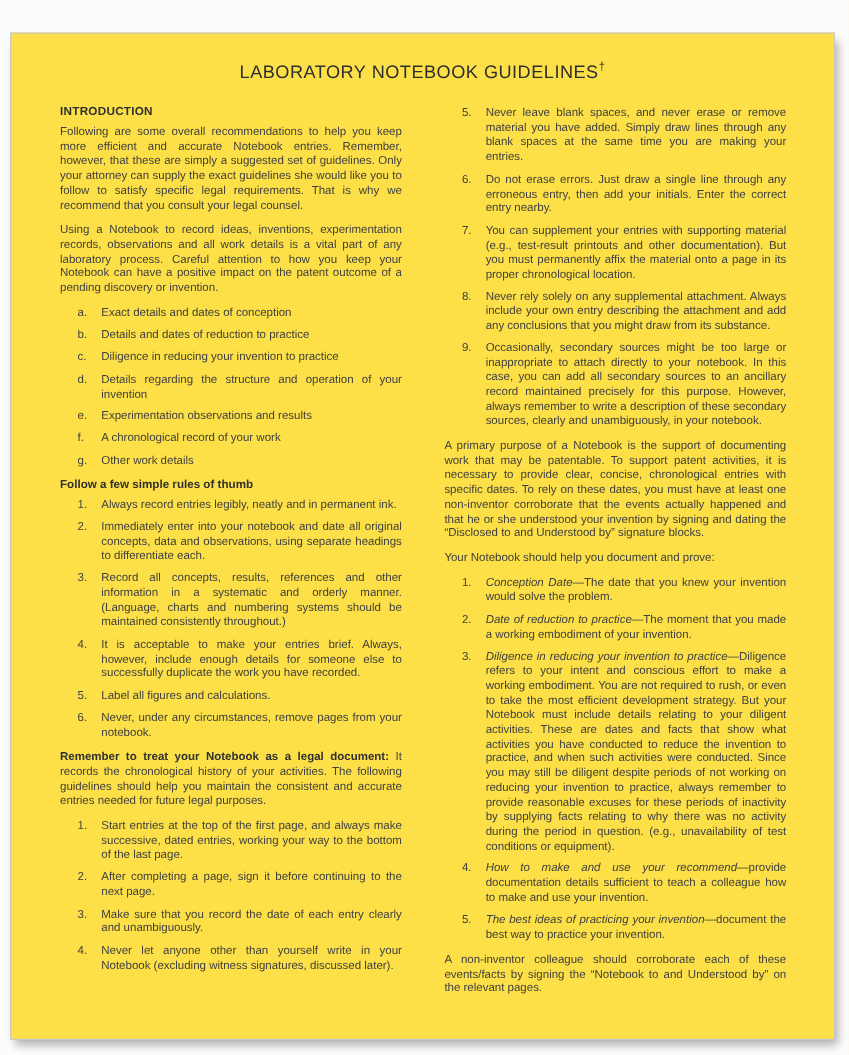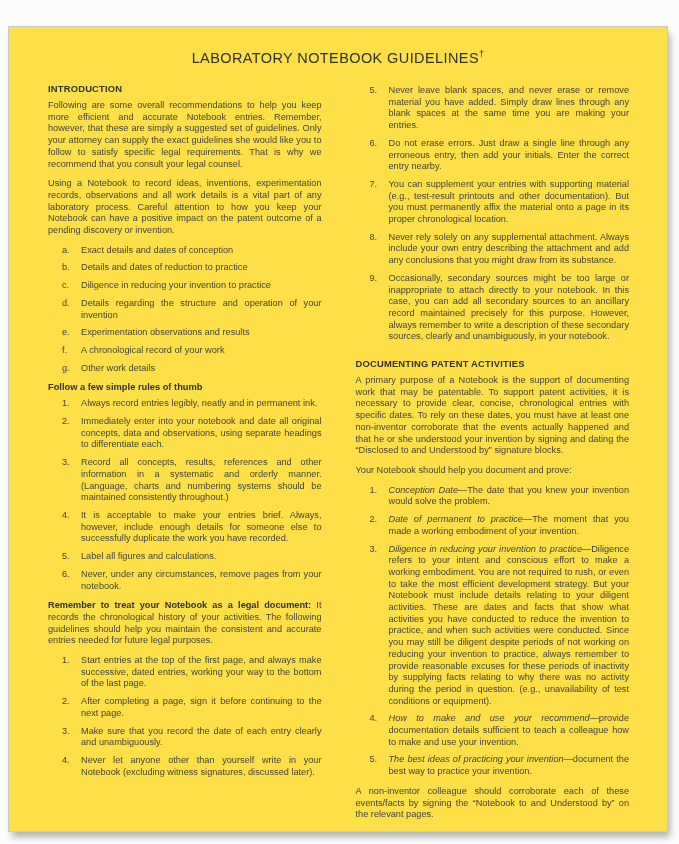--- a/index.html
+++ b/index.html
@@ -128,26 +128,25 @@
         </div>
       </div>
     <div class="column">
         <div class="list">
           <div class="list-item"><span class="marker">5.</span>Never leave blank spaces, and never erase or remove material you have added. Simply draw lines through any blank spaces at the same time you are making your entries.</div>
           <div class="list-item"><span class="marker">6.</span>Do not erase errors. Just draw a single line through any erroneous entry, then add your initials. Enter the correct entry nearby.</div>
           <div class="list-item"><span class="marker">7.</span>You can supplement your entries with supporting material (e.g., test-result printouts and other documentation). But you must permanently affix the material onto a page in its proper chronological location.</div>
           <div class="list-item"><span class="marker">8.</span>Never rely solely on any supplemental attachment. Always include your own entry describing the attachment and add any conclusions that you might draw from its substance.</div>
           <div class="list-item"><span class="marker">9.</span>Occasionally, secondary sources might be too large or inappropriate to attach directly to your notebook. In this case, you can add all secondary sources to an ancillary record maintained precisely for this purpose. However, always remember to write a description of these secondary sources, clearly and unambiguously, in your notebook.</div>
         </div>
-        <div class="sec-heading">DOCUMENTING PATENT ACTIVITIES</div>
         <div class="para">A primary purpose of a Notebook is the support of documenting work that may be patentable. To support patent activities, it is necessary to provide clear, concise, chronological entries with specific dates. To rely on these dates, you must have at least one non-inventor corroborate that the events actually happened and that he or she understood your invention by signing and dating the “Disclosed to and Understood by” signature blocks.</div>
         <div class="para">Your Notebook should help you document and prove:</div>
         <div class="list">
           <div class="list-item"><span class="marker">1.</span><em>Conception Date</em>—The date that you knew your invention would solve the problem.</div>
-          <div class="list-item"><span class="marker">2.</span><em>Date of permanent to practice</em>—The moment that you made a working embodiment of your invention.</div>
+          <div class="list-item"><span class="marker">2.</span><em>Date of reduction to practice</em>—The moment that you made a working embodiment of your invention.</div>
           <div class="list-item"><span class="marker">3.</span><em>Diligence in reducing your invention to practice</em>—Diligence refers to your intent and conscious effort to make a working embodiment. You are not required to rush, or even to take the most efficient development strategy. But your Notebook must include details relating to your diligent activities. These are dates and facts that show what activities you have conducted to reduce the invention to practice, and when such activities were conducted. Since you may still be diligent despite periods of not working on reducing your invention to practice, always remember to provide reasonable excuses for these periods of inactivity by supplying facts relating to why there was no activity during the period in question. (e.g., unavailability of test conditions or equipment).</div>
           <div class="list-item"><span class="marker">4.</span><em>How to make and use your recommend</em>—provide documentation details sufficient to teach a colleague how to make and use your invention.</div>
           <div class="list-item"><span class="marker">5.</span><em>The best ideas of practicing your invention</em>—document the best way to practice your invention.</div>
         </div>
         <div class="para">A non-inventor colleague should corroborate each of these events/facts by signing the “Notebook to and Understood by” on the relevant pages.</div>
       </div>
   </div>
 </div>
 
 </body></html>

